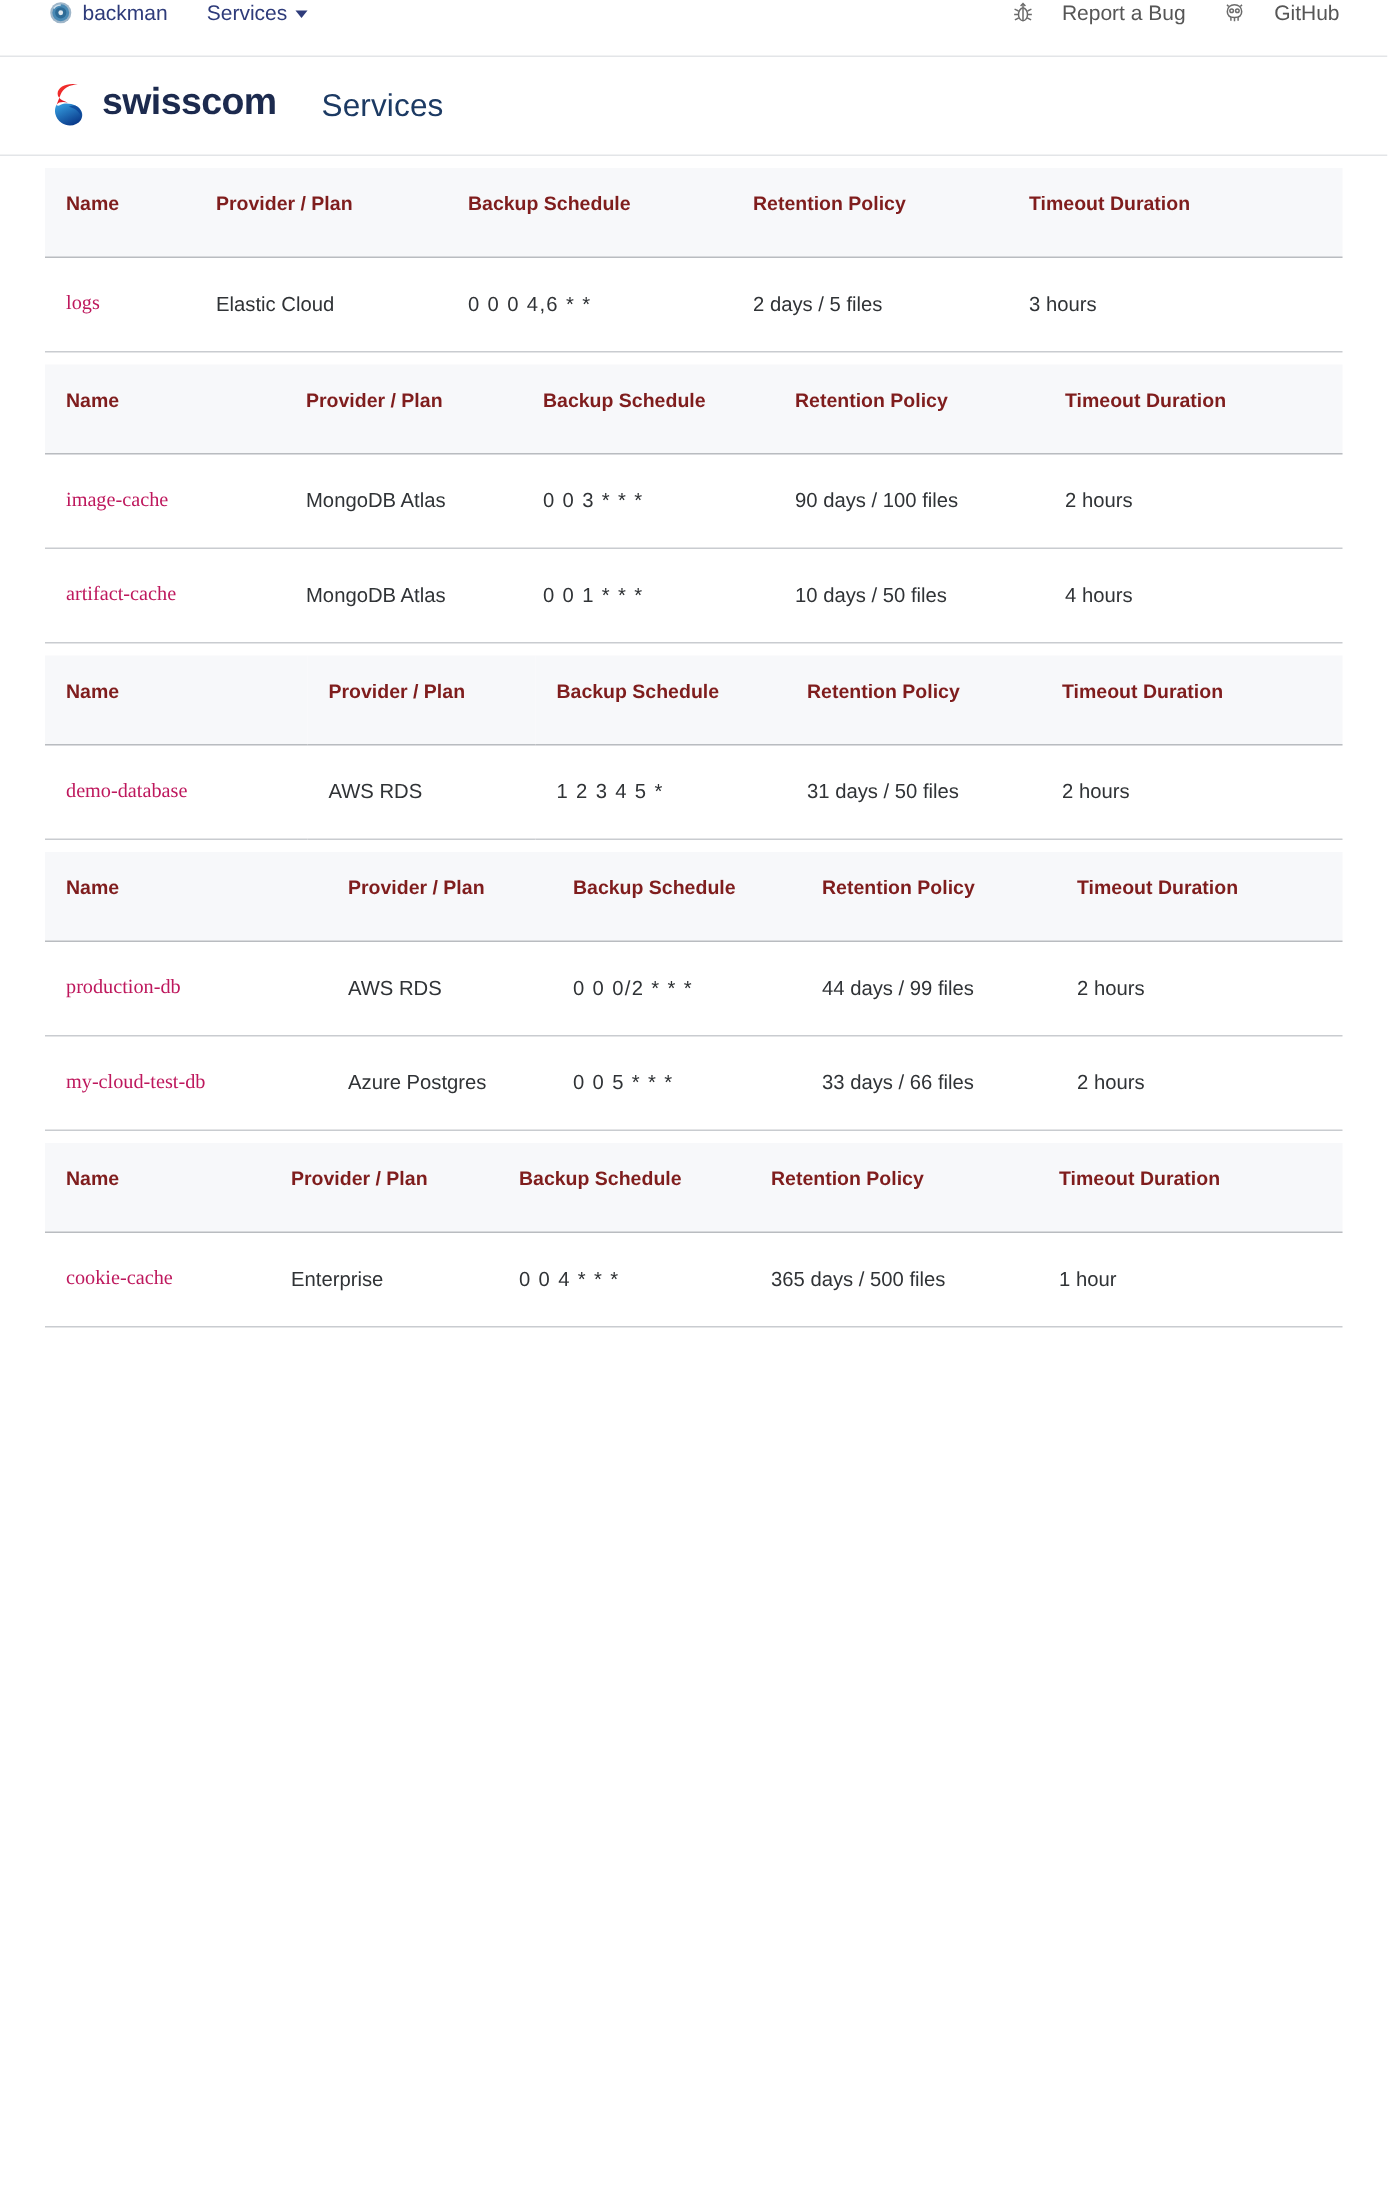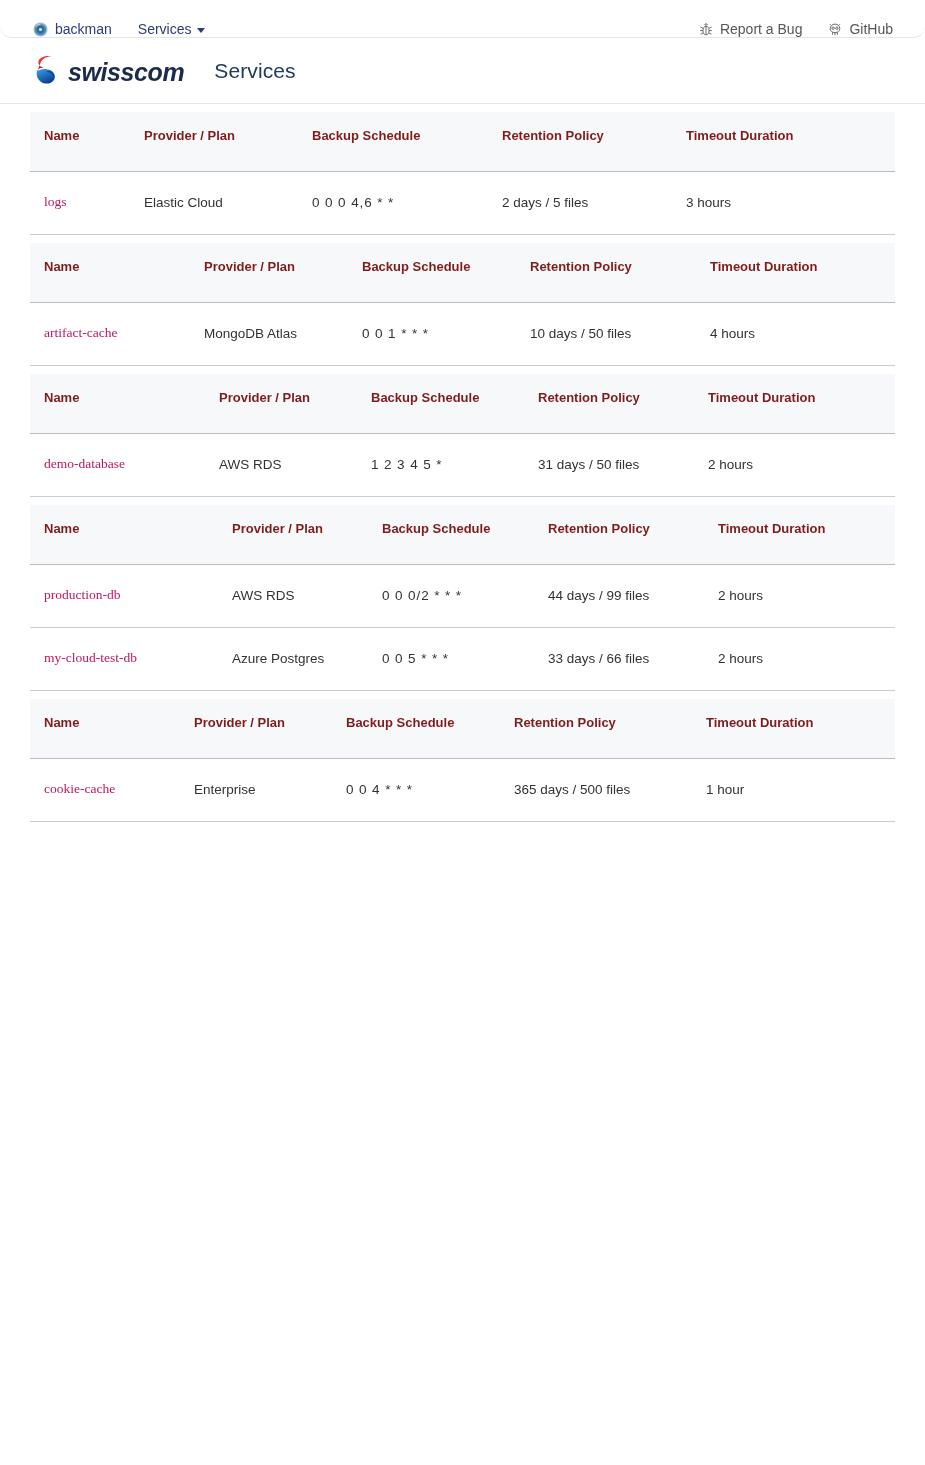--- a/index.html
+++ b/index.html
@@ -16,24 +16,23 @@
     min-height: 1465px;
     position: relative;
     background: #fff;
   }
 
   
   .topbar {
     height: 38px;
     border-bottom: 1px solid #e3e5e8;
     display: flex;
-    align-items: flex-end;
+    align-items: flex-start;
     padding: 0 32px 0 33px;
     font-size: 13.5px;
-    border-radius: 12px;
   }
   .topbar-left { display: flex; align-items: center; gap: 26px; }
   .topbar-right { margin-left: auto; display: flex; align-items: center; gap: 26px; }
   .brandlink {
     display: flex; align-items: center; gap: 7px;
     color: #2e3b7a; text-decoration: none; font-size: 14px;
   }
   .brandlink .disc-icon { width: 15px; height: 15px; display:block; }
   .navitem {
     display: flex; align-items: center; gap: 5px;
@@ -42,36 +41,36 @@
   }
   .caret {
     width: 0; height: 0;
     border-left: 4px solid transparent;
     border-right: 4px solid transparent;
     border-top: 5px solid #2e3b7a;
     display:inline-block;
     margin-top: 2px;
   }
   .util {
-    display: flex; align-items: center; gap: 7px;
+    display: flex; align-items: center; gap: 19px;
     color: #565656; text-decoration: none; font-size: 14px;
     cursor: pointer;
   }
   .util svg { display:block; }
 
   
   .header {
     height: 66px;
     border-bottom: 1px solid #e3e5e8;
     display: flex;
     align-items: center;
     padding: 0 33px;
     gap: 30px;
   }
-  .logo-wrap { display:flex; align-items:flex-end; gap: 8px; font-style: italic; }
+  .logo-wrap { display:flex; align-items:flex-start; gap: 8px; }
   .logo-mark { width: 27px; height: 33px; display:block; }
   .logo-word {
     font-size: 25px; font-weight: 700; letter-spacing: -0.4px;
     color: #1c2a4e;
   }
   .header-title {
     font-size: 21px; color: #1c3a63; font-weight: 400;
     letter-spacing: 0.1px;
   }
 
@@ -271,20 +270,27 @@
           <tr>
             <th>Name</th>
             <th>Provider / Plan</th>
             <th>Backup Schedule</th>
             <th>Retention Policy</th>
             <th>Timeout Duration</th>
           </tr>
         </thead>
         <tbody>
           <tr>
+            <td><a>image-cache</a></td>
+            <td>MongoDB Atlas</td>
+            <td class="mono-sched">0 0 3 * * *</td>
+            <td>90 days / 100 files</td>
+            <td>2 hours</td>
+          </tr>
+          <tr>
             <td><a>artifact-cache</a></td>
             <td>MongoDB Atlas</td>
             <td class="mono-sched">0 0 1 * * *</td>
             <td>10 days / 50 files</td>
             <td>4 hours</td>
           </tr>
         </tbody>
       </table>
     </section>
 

